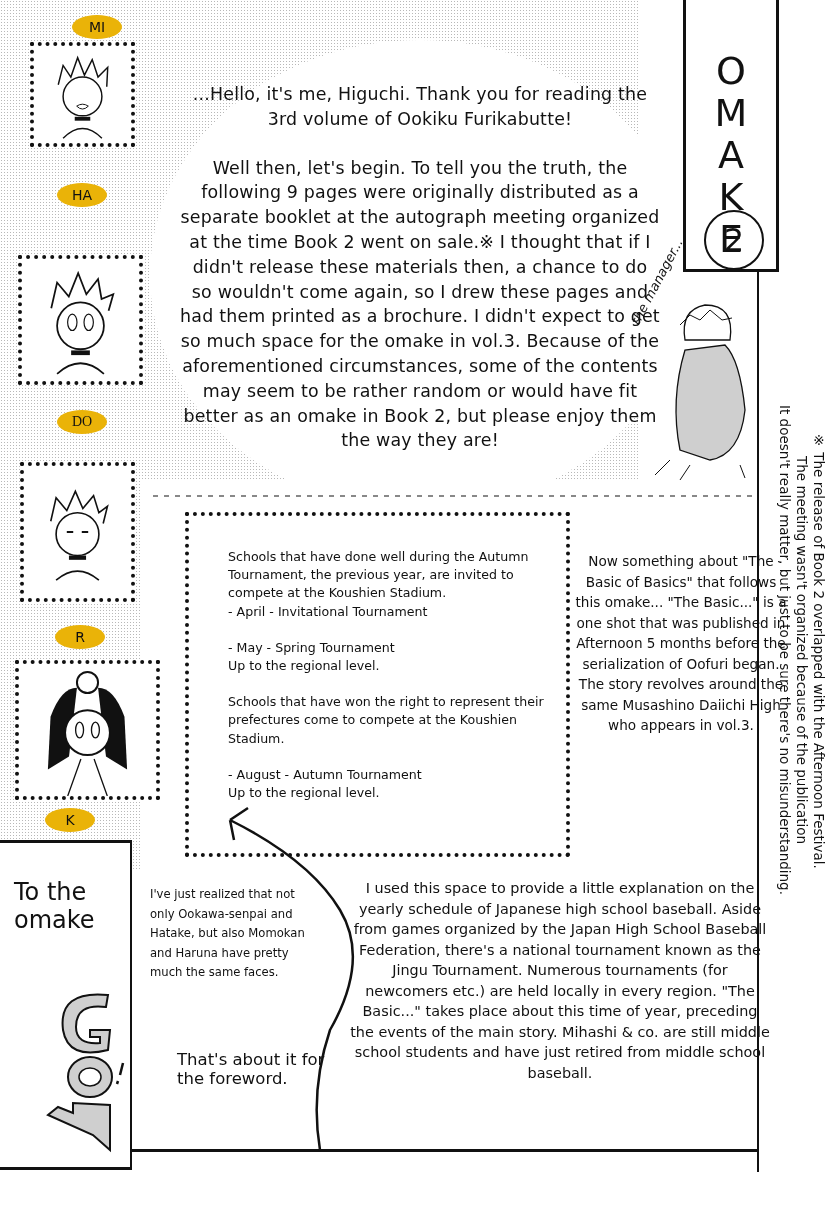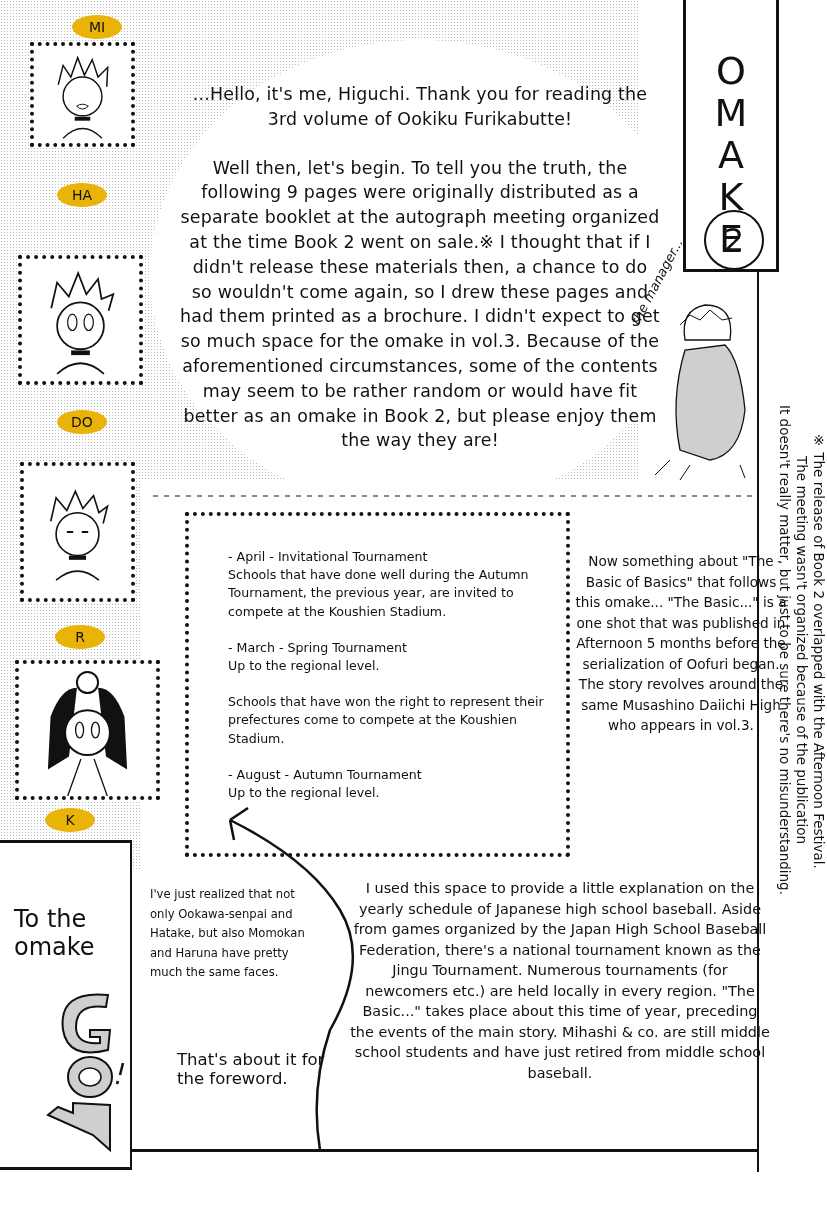--- a/index.html
+++ b/index.html
@@ -89,21 +89,21 @@
   .bottom-panel {
     position:absolute; left:130px; top:870px; width:627px; height:282px;
     border-left:2px solid #111; border-bottom:3px solid #111; box-sizing:border-box;
   }
   .left-panel {
     position:absolute; left:0; top:840px; width:132px; height:330px;
     border-top:3px solid #111; border-right:2px solid #111; border-bottom:3px solid #111;
     box-sizing:border-box; background:#fff;
   }
   .to-the-omake {
-    position:absolute; left:14px; top:905px; width:115px; font-size:24px; line-height:28px;
+    position:absolute; left:14px; top:878px; width:115px; font-size:24px; line-height:28px;
   }
   .go-svg { position:absolute; left:38px; top:985px; width:95px; height:170px; }
 
   .realized {
     position:absolute; left:150px; top:885px; width:165px;
     font-size:11.6px; line-height:19.5px; text-align:left;
   }
   .foreword {
     position:absolute; left:177px; top:1050px; width:160px;
     font-size:16.5px; line-height:19px; text-align:left;
@@ -137,21 +137,21 @@
   <svg viewBox="0 0 100 100">
     <path d="M25 40 L30 18 L40 30 L48 10 L55 28 L65 15 L68 32 L78 28 L74 42" fill="none" stroke="#111" stroke-width="1.5"></path>
     <circle cx="50" cy="55" r="20" fill="none" stroke="#111" stroke-width="1.5"></circle>
     <ellipse cx="43" cy="52" rx="4" ry="7" fill="none" stroke="#111"></ellipse>
     <ellipse cx="57" cy="52" rx="4" ry="7" fill="none" stroke="#111"></ellipse>
     <rect x="42" y="76" width="16" height="4" fill="#111"></rect>
     <path d="M30 96 Q50 78 70 96" fill="none" stroke="#111" stroke-width="1.5"></path>
   </svg>
 </div>
 
-<div class="plabel" style="left:57px;top:410px;">DO</div>
+<div class="plabel" style="left:57px;top:410px;font-family:Liberation Serif, serif;">DO</div>
 <div class="portrait" style="left:20px;top:462px;width:115px;height:140px;">
   <svg viewBox="0 0 100 100">
     <path d="M25 40 L30 18 L40 30 L48 12 L55 28 L65 16 L70 32 L78 26 L74 42" fill="none" stroke="#111" stroke-width="1.5"></path>
     <circle cx="50" cy="52" r="20" fill="none" stroke="#111" stroke-width="1.5"></circle>
     <path d="M40 50 L46 50 M54 50 L60 50" stroke="#111" stroke-width="2"></path>
     <rect x="42" y="72" width="16" height="4" fill="#111"></rect>
     <path d="M30 95 Q50 78 70 95" fill="none" stroke="#111" stroke-width="1.5"></path>
   </svg>
 </div>
 
@@ -198,25 +198,25 @@
 
 <div class="footnote hand">
   <div>※ The release of Book 2 overlapped with the Afternoon Festival.</div>
   <div>The meeting wasn't organized because of the publication</div>
   <div>It doesn't really matter, but just to be sure there's no misunderstanding.</div>
 </div>
 
 <div class="sched-box"></div>
 <div class="sched-inner hand">
   <div class="sched-item">
+    <div>Schools that have done well during the Autumn Tournament, the previous year, are invited to compete at the Koushien Stadium.</div>
     <div>- April - Invitational Tournament</div>
-    <div>Schools that have done well during the Autumn Tournament, the previous year, are invited to compete at the Koushien Stadium.</div>
-  </div>
-  <div class="sched-item">
-    <div>- March - Spring Tournament</div>
+  </div>
+  <div class="sched-item">
+    <div>- May - Spring Tournament</div>
     <div>Up to the regional level.</div>
   </div>
   <div class="sched-item">
     <div>Schools that have won the right to represent their prefectures come to compete at the Koushien Stadium.</div>
   </div>
   <div class="sched-item">
     <div>- August - Autumn Tournament</div>
     <div>Up to the regional level.</div>
   </div>
 </div>

